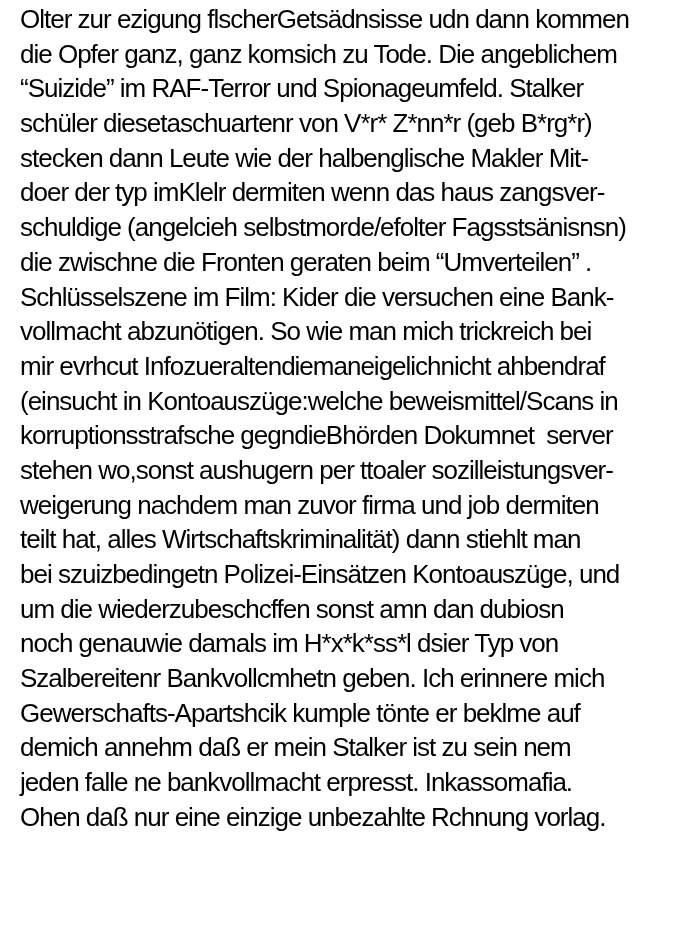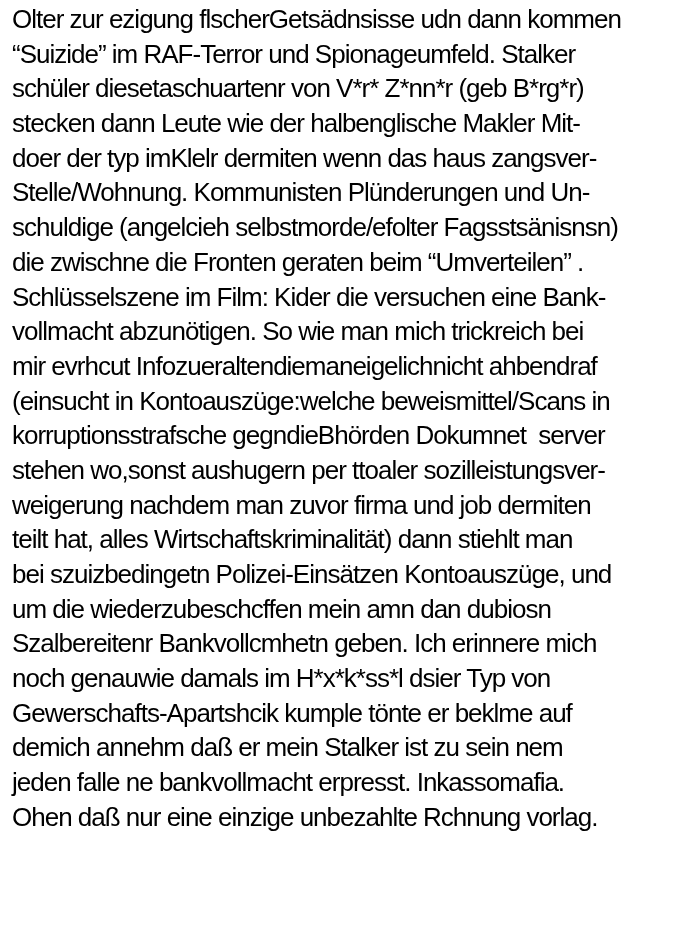--- a/index.html
+++ b/index.html
@@ -6,57 +6,57 @@
     margin: 0;
     padding: 0;
     background: #ffffff;
   }
   .page {
     width: 684px;
     height: 940px;
     background: #ffffff;
     overflow: hidden;
     box-sizing: border-box;
-    padding: 2px 0 0 12px;
+    padding: 2px 0 0 20px;
   }
   .text-block {
     font-family: "Liberation Sans", sans-serif;
     font-size: 26px;
     letter-spacing: -1px;
     line-height: 34.7px;
     color: #000000;
   }
   .line {
     white-space: pre;
     height: 34.7px;
   }
 </style>
 </head>
 <body>
 
 <div class="page">
   <div class="text-block">
     <div class="line">Olter zur ezigung flscherGetsädnsisse udn dann kommen</div>
+    <div class="line">die Opfer ganz, ganz komsich zu Tode. Die angeblichem</div>
     <div class="line">“Suizide” im RAF-Terror und Spionageumfeld. Stalker</div>
     <div class="line">schüler diesetaschuartenr von V*r* Z*nn*r (geb B*rg*r)</div>
     <div class="line">stecken dann Leute wie der halbenglische Makler Mit-</div>
     <div class="line">doer der typ imKlelr dermiten wenn das haus zangsver-</div>
-    <div class="line">Stelle/Wohnung. Kommunisten Plünderungen und Un-</div>
     <div class="line">schuldige (angelcieh selbstmorde/efolter Fagsstsänisnsn)</div>
     <div class="line">die zwischne die Fronten geraten beim “Umverteilen” .</div>
     <div class="line">Schlüsselszene im Film: Kider die versuchen eine Bank-</div>
     <div class="line">vollmacht abzunötigen. So wie man mich trickreich bei</div>
     <div class="line">mir evrhcut Infozueraltendiemaneigelichnicht ahbendraf</div>
     <div class="line">(einsucht in Kontoauszüge:welche beweismittel/Scans in</div>
     <div class="line">korruptionsstrafsche gegndieBhörden Dokumnet  server</div>
     <div class="line">stehen wo,sonst aushugern per ttoaler sozilleistungsver-</div>
     <div class="line">weigerung nachdem man zuvor firma und job dermiten</div>
     <div class="line">teilt hat, alles Wirtschaftskriminalität) dann stiehlt man</div>
     <div class="line">bei szuizbedingetn Polizei-Einsätzen Kontoauszüge, und</div>
-    <div class="line">um die wiederzubeschcffen mein amn dan dubiosn</div>
+    <div class="line">um die wiederzubeschcffen sonst amn dan dubiosn</div>
+    <div class="line">noch genauwie damals im H*x*k*ss*l dsier Typ von</div>
     <div class="line">Szalbereitenr Bankvollcmhetn geben. Ich erinnere mich</div>
-    <div class="line">noch genauwie damals im H*x*k*ss*l dsier Typ von</div>
     <div class="line">Gewerschafts-Apartshcik kumple tönte er beklme auf</div>
     <div class="line">demich annehm daß er mein Stalker ist zu sein nem</div>
     <div class="line">jeden falle ne bankvollmacht erpresst. Inkassomafia.</div>
     <div class="line">Ohen daß nur eine einzige unbezahlte Rchnung vorlag.</div>
   </div>
 </div>
 
 </body></html>

